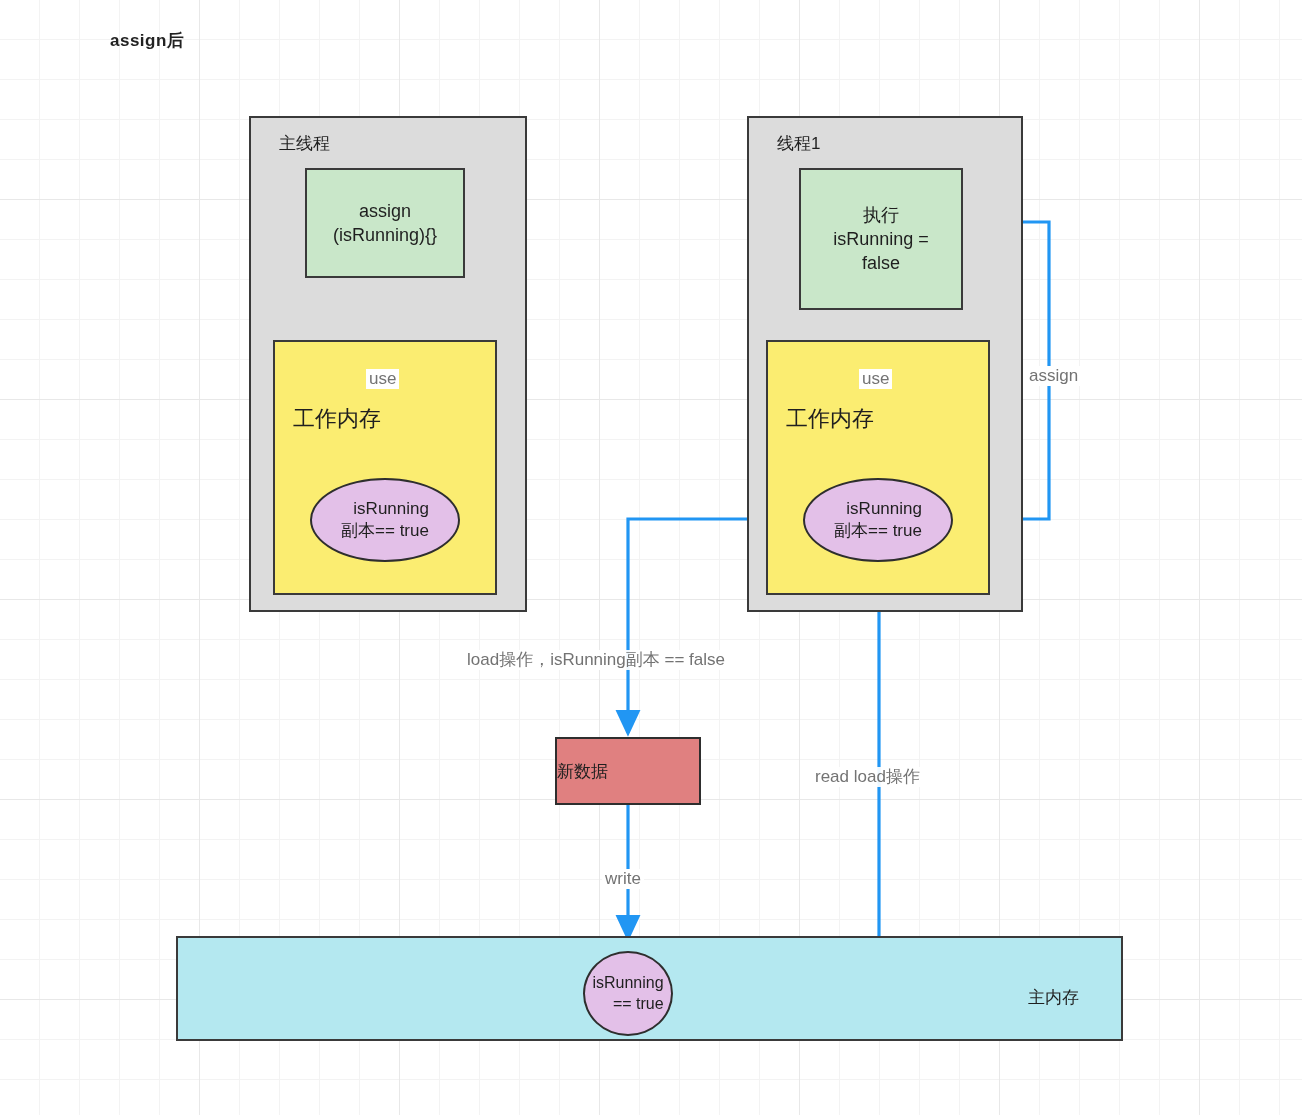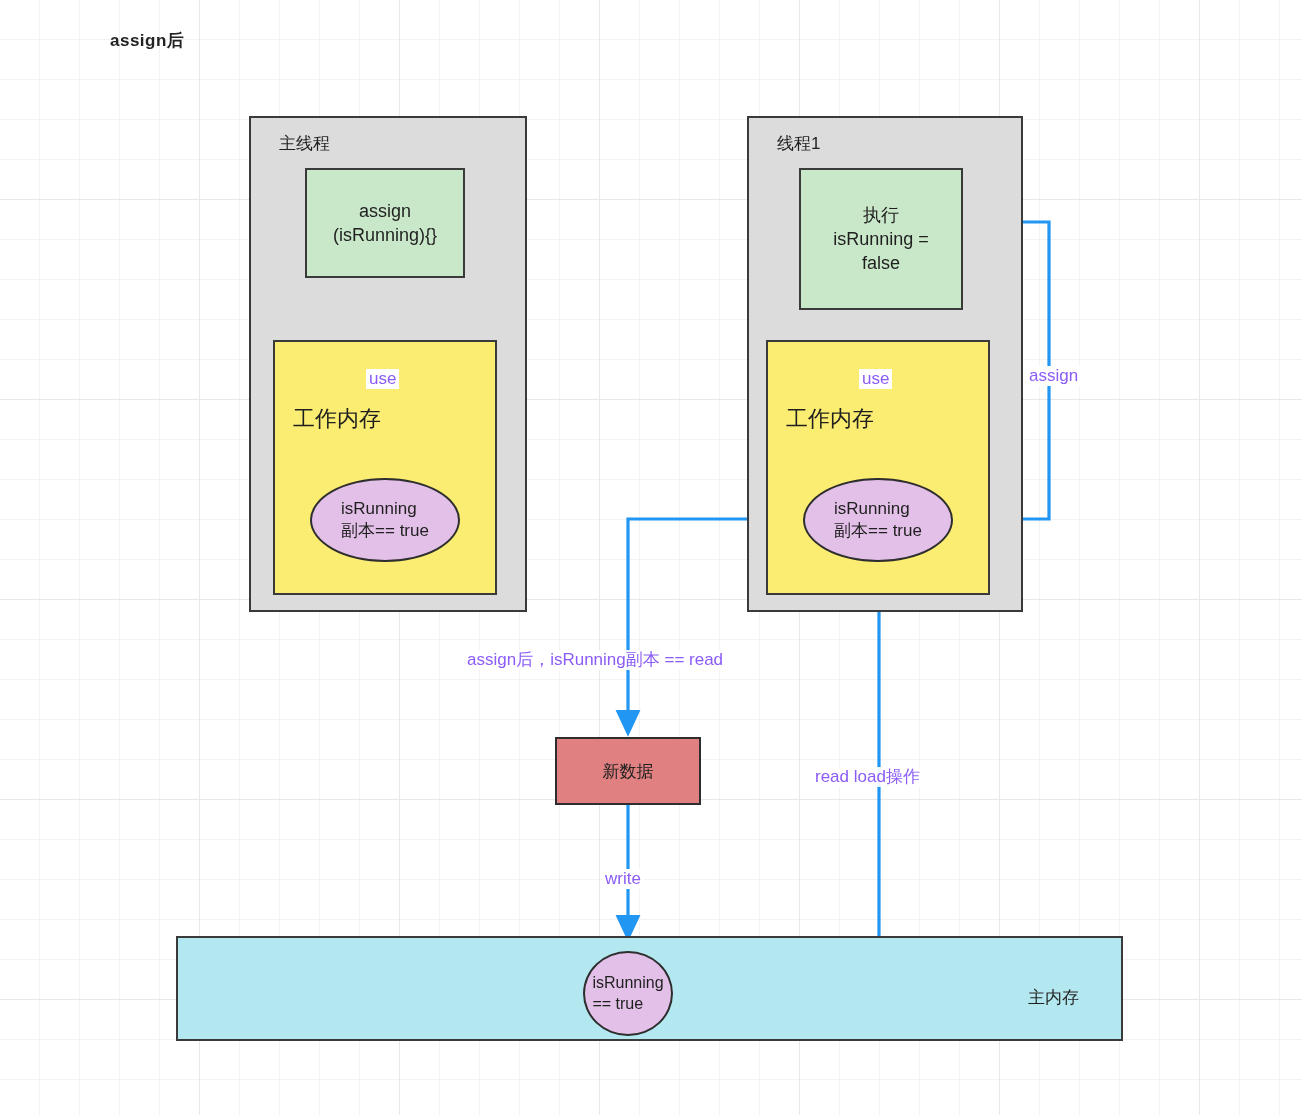--- a/index.html
+++ b/index.html
@@ -63,49 +63,49 @@
     left:18px;top:62px;
     font-size:22px;color:#1f1f1f;
     white-space:nowrap;
   }
   .ellipse{
     border-radius:50%;
     background:#e3c0e8;
     border:2.5px solid #2e2e2e;
     box-sizing:border-box;
     display:flex;align-items:center;justify-content:center;
-    text-align:left;
+    text-align:right;
     font-size:17px;color:#1f1f1f;
     line-height:1.3;
     white-space:pre-line;
   }
   .data-box{
     background:#e08080;
     border:2.5px solid #2e2e2e;
     box-sizing:border-box;
-    display:flex;align-items:center;justify-content:center;
+    display:flex;align-items:center;
     font-size:17px;color:#1f1f1f;
   }
   .main-mem{
     background:#b4e8f0;
     border:2.5px solid #3a3a3a;
     box-sizing:border-box;
   }
   .main-mem-label{
     position:absolute;
     right:42px;top:48px;
     font-size:17px;color:#1f1f1f;
     white-space:nowrap;
   }
 
   
   .edge-label{
     position:absolute;
     background:#ffffff;
-    font-size:17px;color:#8b5cf6;
+    font-size:17px;color:#737373;
     padding:0 3px;
     white-space:nowrap;
     line-height:1.15;
   }
   .edge-label.plain{background:rgba(255,255,255,0.92);}
 
   svg#wires{position:absolute;left:0;top:0;width:1302px;height:1115px;pointer-events:none;}
 </style>
 </head>
 <body>
@@ -185,21 +185,21 @@
 
   <div class="abs ellipse" style="left:803px;top:478px;width:150px;height:84px;">
     <span>isRunning
 副本== true</span>
   </div>
 
   <div class="edge-label" style="left:859px;top:369px;">use</div>
 
   <div class="edge-label" style="left:1015px;top:366px;margin-left:11px;">assign</div>
 
-  <div class="edge-label plain" style="left:464px;top:650px;">assign后，isRunning副本 == read</div>
+  <div class="edge-label plain" style="left:464px;top:650px;">load操作，isRunning副本 == false</div>
 
   <div class="abs data-box" style="left:555px;top:737px;width:146px;height:68px;">
     <span>新数据</span>
   </div>
 
   <div class="edge-label" style="left:602px;top:869px;">write</div>
 
   <div class="edge-label plain" style="left:812px;top:767px;">read load操作</div>
 
   <div class="abs main-mem" style="left:176px;top:936px;width:947px;height:105px;">

